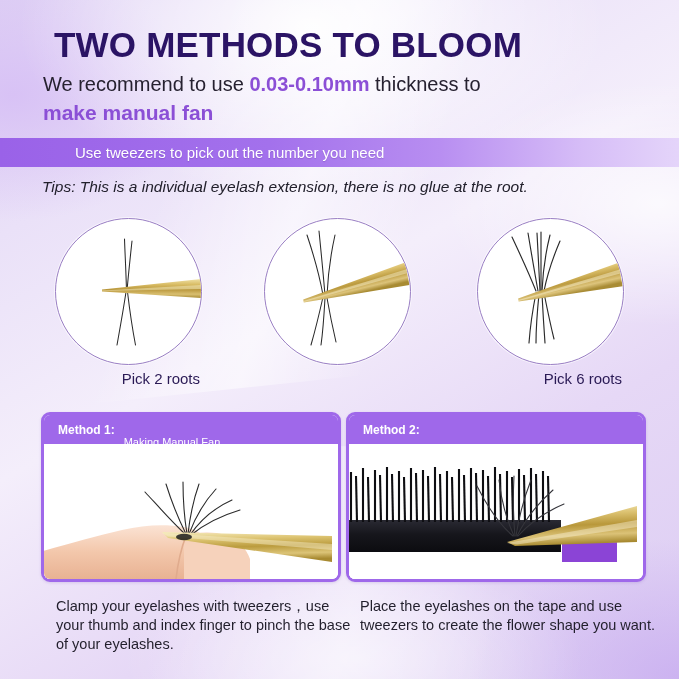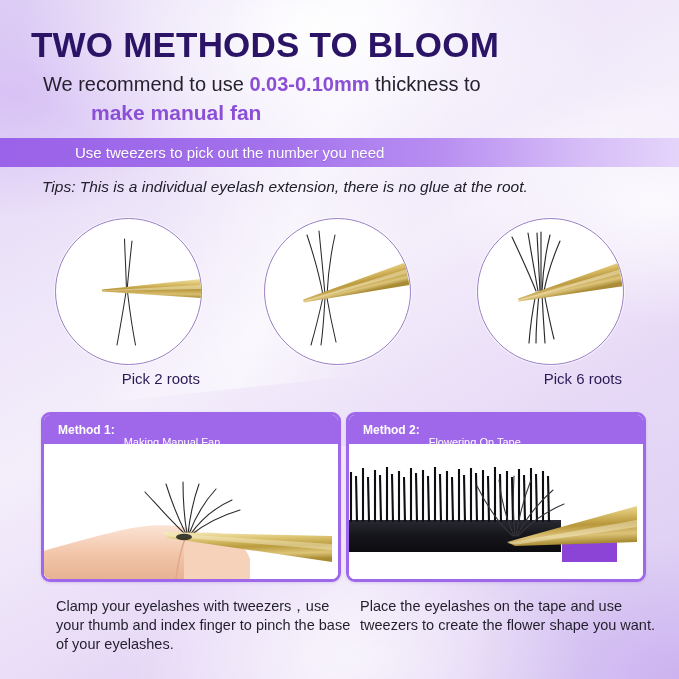--- a/index.html
+++ b/index.html
@@ -25,31 +25,31 @@
     transform:rotate(-6deg);pointer-events:none;
   }
   #page:after{
     content:"";position:absolute;left:-10%;bottom:-8%;width:130%;height:42%;
     background:linear-gradient(100deg,rgba(255,255,255,0) 28%,rgba(255,255,255,0.45) 48%,rgba(255,255,255,0) 64%);
     transform:rotate(3deg);pointer-events:none;
   }
   .layer{position:relative;z-index:3;}
 
   .title{
-    position:absolute;left:31px;top:25px;
+    position:absolute;left:54px;top:25px;
     font-size:35px;font-weight:bold;letter-spacing:0.2px;
     color:#2b1465;white-space:nowrap;
   }
   .subline{
     position:absolute;left:43px;top:73px;
     font-size:20px;color:#262130;white-space:nowrap;
   }
   .subline2{
     position:absolute;left:43px;top:101px;
-    font-size:21px;font-weight:bold;color:#8b4fd6;white-space:nowrap;margin-left:48px;
+    font-size:21px;font-weight:bold;color:#8b4fd6;white-space:nowrap;
   }
   .hl{color:#8b4fd6;font-weight:bold;}
 
   .banner{
     position:absolute;left:0;top:138px;width:679px;height:29px;
     background:linear-gradient(90deg,#9a62e8 0%,#a371ec 38%,#b88ef1 62%,#d6bdf7 82%,#e9dcfb 100%);
     display:flex;align-items:center;padding-left:31px;
   }
   .banner span{
     margin-left:44px;color:#ffffff;font-size:15px;
@@ -255,21 +255,20 @@
           <path d="M118 88 L288 92 L288 118 L124 94 Z" fill="url(#gold1)"></path>
           <path d="M118 89 L288 100 L288 106 L124 92.5 Z" fill="#f8efcf" opacity=".45"></path>
           <ellipse cx="140" cy="93" rx="8" ry="3.2" fill="#1d1d1d" opacity=".85"></ellipse>
         </svg>
       </div>
     </div>
 
     <div class="card right">
       <div class="card-head">
         <span class="m">Method 2:</span>
-        <span class="t">Flowering On Tape</span>
       </div>
       <div class="card-body">
         <svg width="288" height="135" viewBox="0 0 288 135">
           <rect width="288" height="135" fill="#ffffff"></rect>
           <defs>
             <linearGradient id="gold2" x1="0" y1="0" x2="0.15" y2="1">
               <stop offset="0" stop-color="#f6ecbf"></stop>
               <stop offset="0.28" stop-color="#dcc271"></stop>
               <stop offset="0.55" stop-color="#b9983b"></stop>
               <stop offset="0.80" stop-color="#dbc277"></stop>

